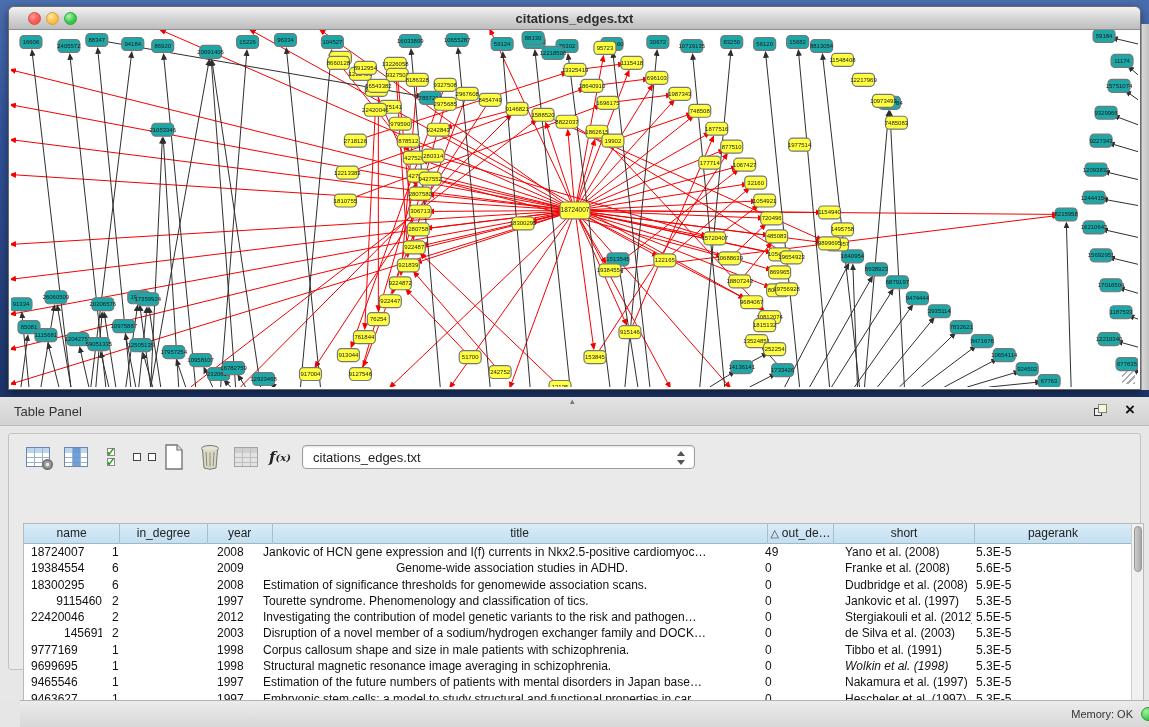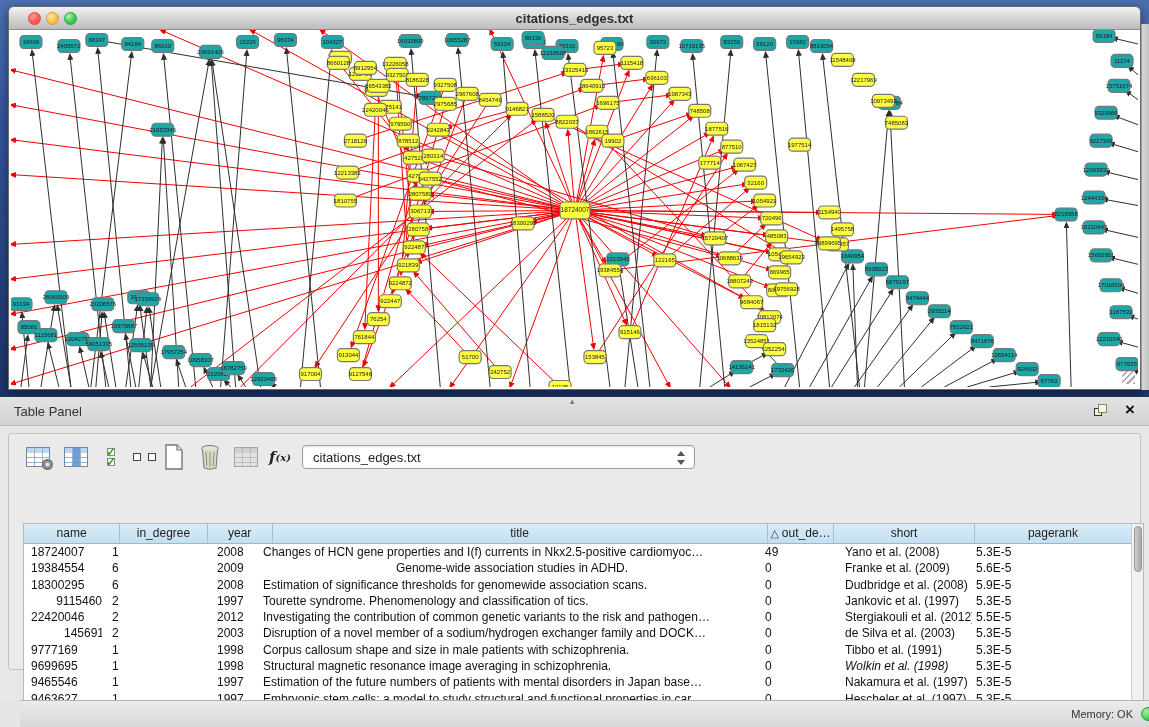--- a/index.html
+++ b/index.html
@@ -1018,32 +1018,32 @@
             <div class="th" style="width: 504px;"><span>title</span></div>
             <div class="th" style="width: 68px;"><span class="sort">△</span><span>out_de…</span></div>
             <div class="th" style="width: 143px;"><span>short</span></div>
             <div class="th" style="width: 160px;"><span>pagerank</span></div>
           </div>
         <div class="tbody" id="tbody">
             <div class="tr">
               <div class="td td0" style="width: 78px;">18724007</div>
               <div class="td td1" style="width: 89px;">1</div>
               <div class="td td2" style="width: 66px;">2008</div>
-              <div class="td td3" style="width: 504px;">Changes of HCN gene properties and I(f) currents in Nkx2.5-positive cardiomyoc…</div>
+              <div class="td td3" style="width: 504px;">Jankovic of HCN gene expression and I(f) currents in Nkx2.5-positive cardiomyoc…</div>
               <div class="td td4" style="width: 68px;">49</div>
               <div class="td td5" style="width: 143px;">Yano et al. (2008)</div>
               <div class="td td6" style="width: 160px;">5.3E-5</div>
             </div>
             <div class="tr">
               <div class="td td0" style="width: 78px;">19384554</div>
               <div class="td td1" style="width: 89px;">6</div>
               <div class="td td2" style="width: 66px;">2009</div>
               <div class="td td3" style="width: 504px; text-align: center;">Genome-wide association studies in ADHD.</div>
               <div class="td td4" style="width: 68px;">0</div>
-              <div class="td td5" style="width: 143px;">Franke et al. (2009)</div>
+              <div class="td td5" style="width: 143px;">Franke et al. (2008)</div>
               <div class="td td6" style="width: 160px;">5.6E-5</div>
             </div>
             <div class="tr">
               <div class="td td0" style="width: 78px;">18300295</div>
               <div class="td td1" style="width: 89px;">6</div>
               <div class="td td2" style="width: 66px;">2008</div>
               <div class="td td3" style="width: 504px;">Estimation of significance thresholds for genomewide association scans.</div>
               <div class="td td4" style="width: 68px;">0</div>
               <div class="td td5" style="width: 143px;">Dudbridge et al. (2008)</div>
               <div class="td td6" style="width: 160px;">5.9E-5</div>
@@ -1054,21 +1054,21 @@
               <div class="td td2" style="width: 66px;">1997</div>
               <div class="td td3" style="width: 504px;">Tourette syndrome. Phenomenology and classification of tics.</div>
               <div class="td td4" style="width: 68px;">0</div>
               <div class="td td5" style="width: 143px;">Jankovic et al. (1997)</div>
               <div class="td td6" style="width: 160px;">5.3E-5</div>
             </div>
             <div class="tr">
               <div class="td td0" style="width: 78px;">22420046</div>
               <div class="td td1" style="width: 89px;">2</div>
               <div class="td td2" style="width: 66px;">2012</div>
-              <div class="td td3" style="width: 504px;">Investigating the contribution of common genetic variants to the risk and pathogen…</div>
+              <div class="td td3" style="width: 504px;">Investigating the contribution of model genetic variants to the risk and pathogen…</div>
               <div class="td td4" style="width: 68px;">0</div>
               <div class="td td5" style="width: 143px;">Stergiakouli et al. (2012)</div>
               <div class="td td6" style="width: 160px;">5.5E-5</div>
             </div>
             <div class="tr">
               <div class="td td0" style="width: 78px; padding-left: 40px;">14569117</div>
               <div class="td td1" style="width: 89px;">2</div>
               <div class="td td2" style="width: 66px;">2003</div>
               <div class="td td3" style="width: 504px;">Disruption of a novel member of a sodium/hydrogen exchanger family and DOCK…</div>
               <div class="td td4" style="width: 68px;">0</div>

